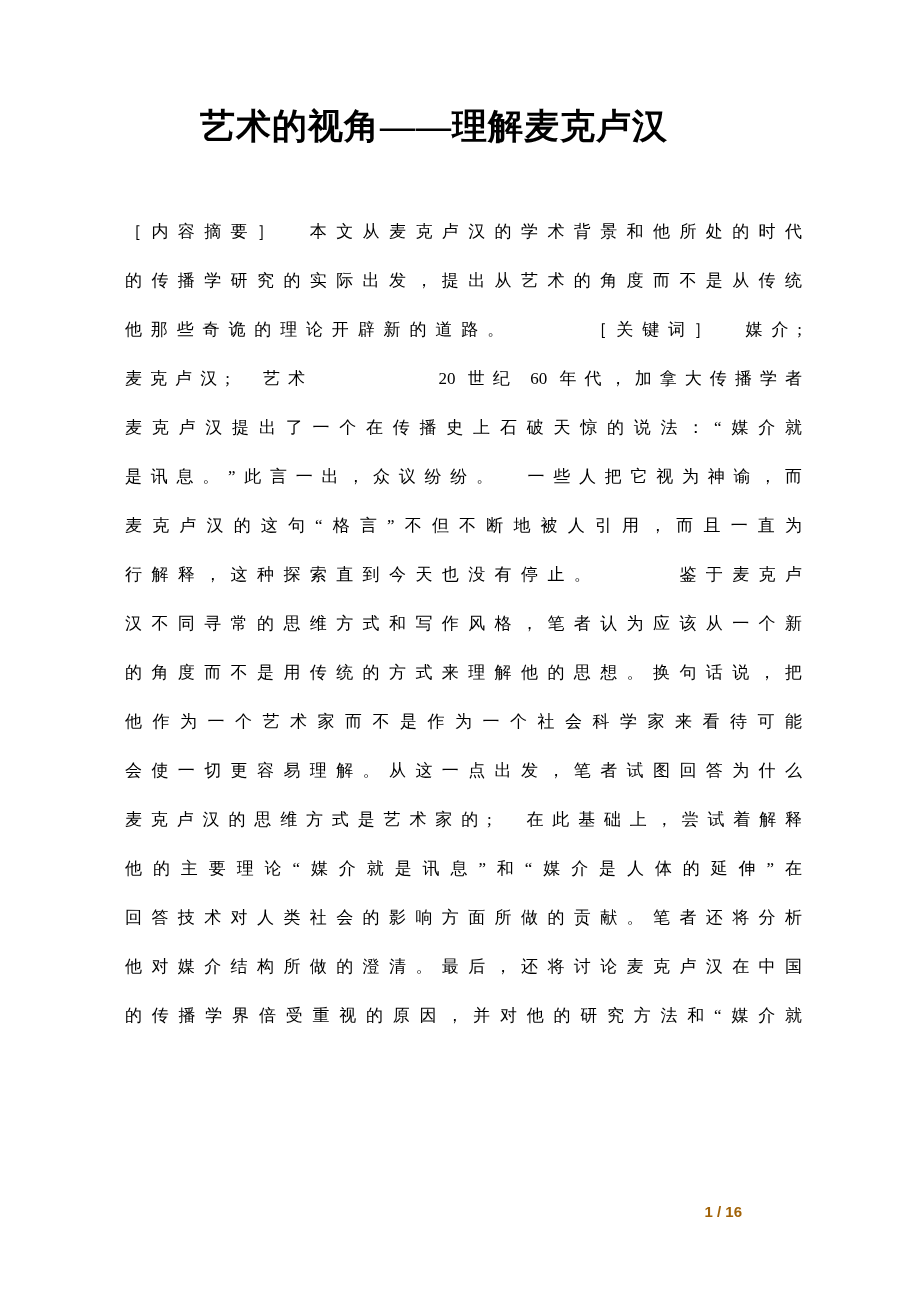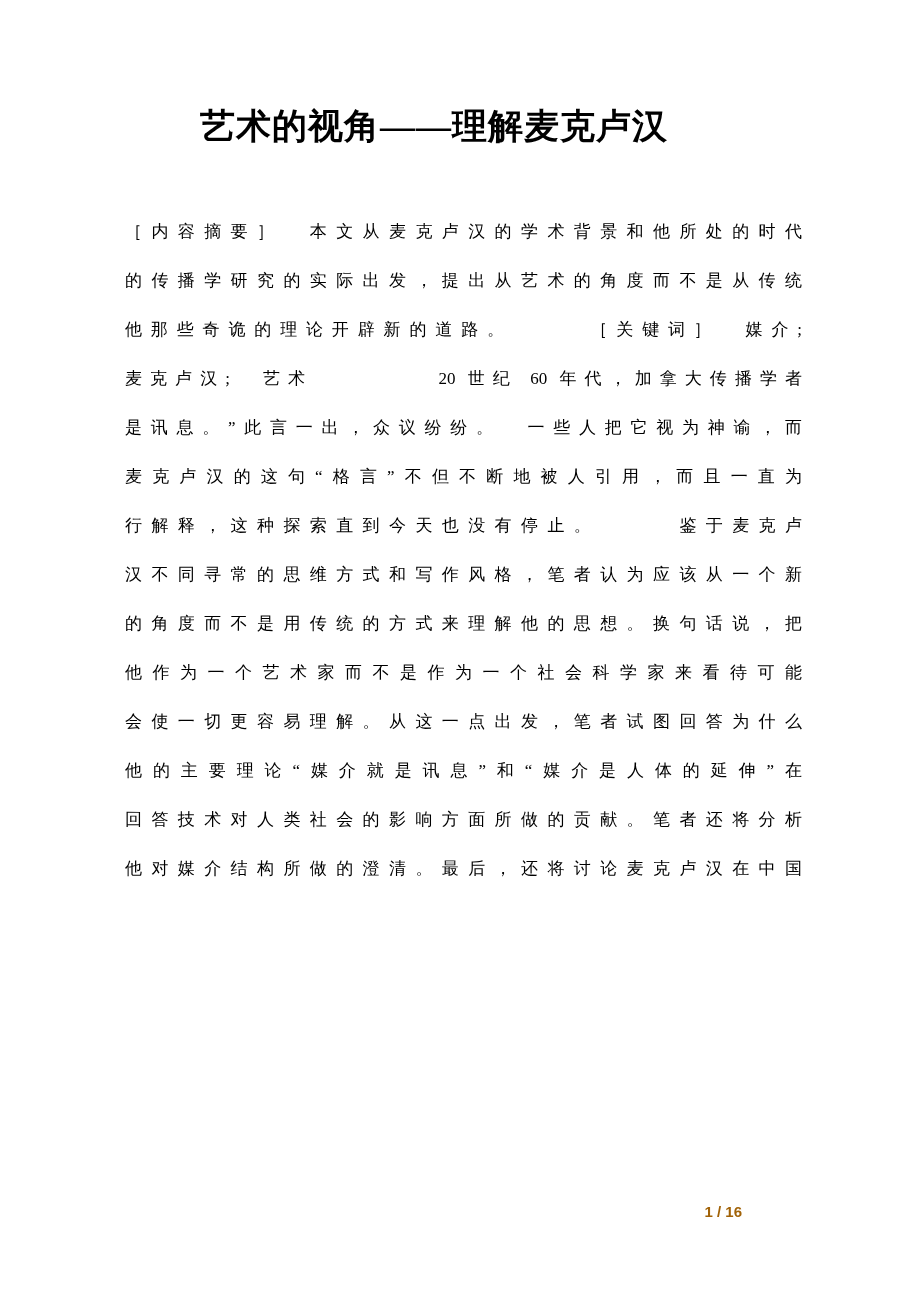--- a/index.html
+++ b/index.html
@@ -68,27 +68,30 @@
 
 <div class="page">
 
   <h1 class="doc-title">艺术的视角——理解麦克卢汉</h1>
 
   <div class="doc-body">
     <div class="text-line">［内容摘要］　本文从麦克卢汉的学术背景和他所处的时代</div>
     <div class="text-line">的传播学研究的实际出发，提出从艺术的角度而不是从传统</div>
     <div class="text-line">他那些奇诡的理论开辟新的道路。　　　［关键词］　媒介;</div>
     <div class="text-line">麦克卢汉;　艺术　　　　　20 世纪 60 年代，加拿大传播学者</div>
+    <div class="text-line">麦克卢汉提出了一个在传播史上石破天惊的说法：“媒介就</div>
     <div class="text-line">是讯息。”此言一出，众议纷纷。　一些人把它视为神谕，而</div>
     <div class="text-line">麦克卢汉的这句“格言”不但不断地被人引用，而且一直为</div>
     <div class="text-line">行解释，这种探索直到今天也没有停止。　　　鉴于麦克卢</div>
     <div class="text-line">汉不同寻常的思维方式和写作风格，笔者认为应该从一个新</div>
     <div class="text-line">的角度而不是用传统的方式来理解他的思想。换句话说，把</div>
     <div class="text-line">他作为一个艺术家而不是作为一个社会科学家来看待可能</div>
     <div class="text-line">会使一切更容易理解。从这一点出发，笔者试图回答为什么</div>
+    <div class="text-line">麦克卢汉的思维方式是艺术家的;　在此基础上，尝试着解释</div>
     <div class="text-line">他的主要理论“媒介就是讯息”和“媒介是人体的延伸”在</div>
     <div class="text-line">回答技术对人类社会的影响方面所做的贡献。笔者还将分析</div>
     <div class="text-line">他对媒介结构所做的澄清。最后，还将讨论麦克卢汉在中国</div>
+    <div class="text-line">的传播学界倍受重视的原因，并对他的研究方法和“媒介就</div>
   </div>
 
   <div class="page-number">1 / 16</div>
 
 </div>
 
 </body></html>

